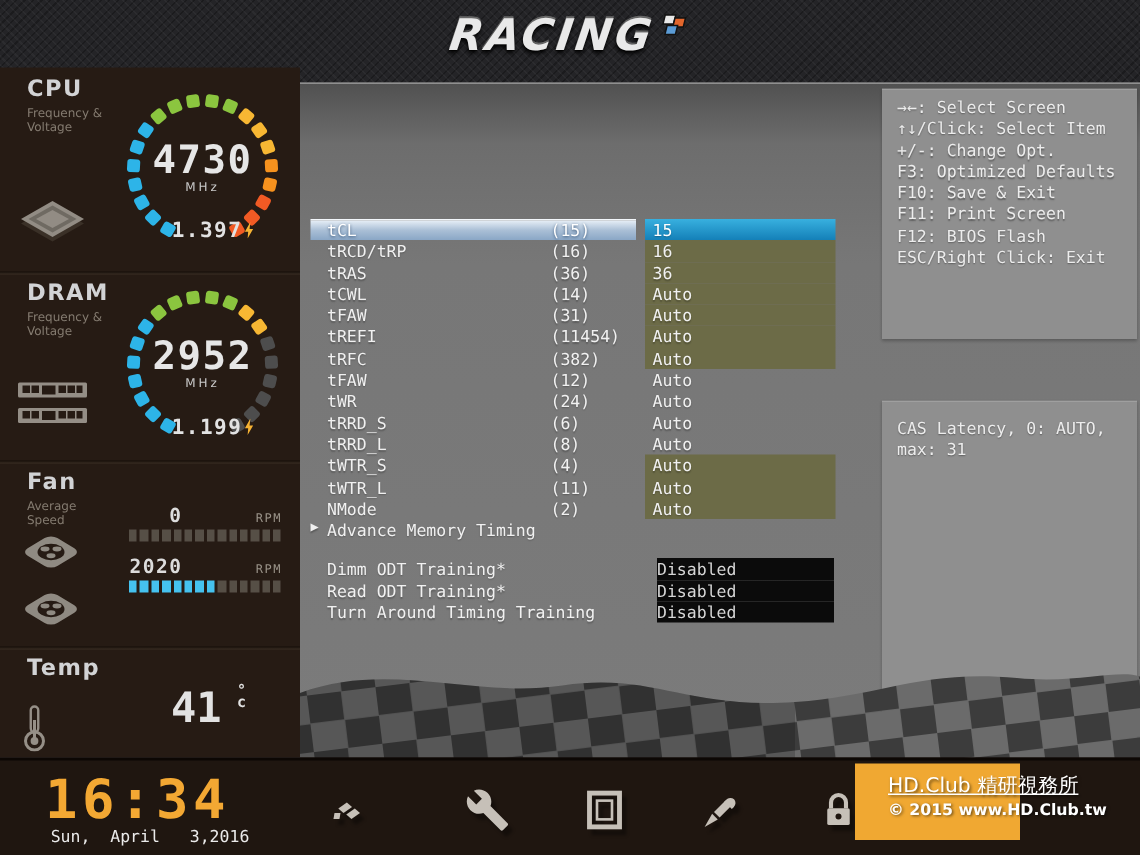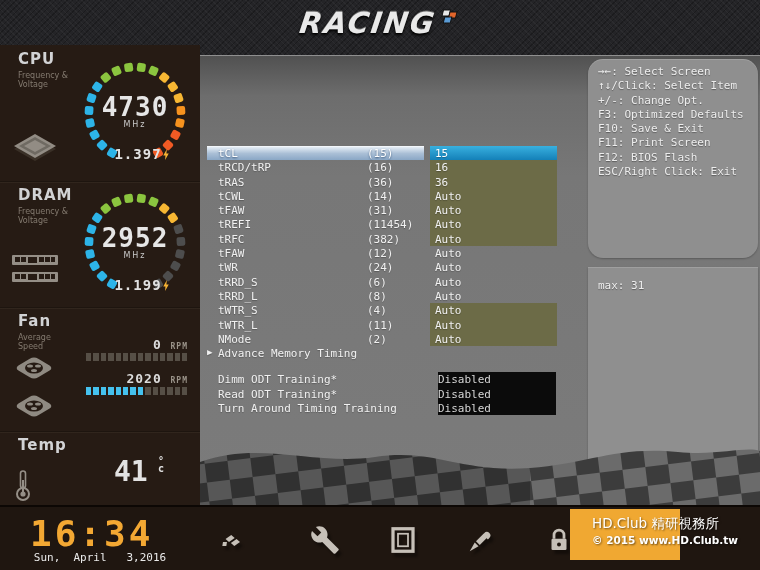--- a/index.html
+++ b/index.html
@@ -28,21 +28,21 @@
   .gauge-wrap{position:absolute;width:110px;height:112px;}
   .gval{position:absolute;left:0;top:34px;width:110px;text-align:center;
     font:bold 26px "DejaVu Sans Mono",monospace;color:#e6e6e6;letter-spacing:1px;}
   .gunit{position:absolute;left:0;top:62px;width:110px;text-align:center;
     font-size:8px;color:#c9c9c9;letter-spacing:2px;}
   .gvolt{position:absolute;left:14px;top:88px;width:96px;text-align:center;
     font:bold 14px "DejaVu Sans Mono",monospace;color:#e2e2e2;letter-spacing:1px;}
   .gvolt svg{vertical-align:-1px;}
   .rpm-line{position:absolute;text-align:right;width:104px;
     font:bold 13px "DejaVu Sans Mono",monospace;color:#dcdcdc;letter-spacing:1px;}
-  .rpm-line .rpm-unit{font-size:8px;font-weight:bold;color:#9a9389;letter-spacing:1px;}
+  .rpm-line .rpm-unit{font-size:8px;font-weight:normal;color:#9a9389;letter-spacing:1px;margin-left:40px;}
   .bars{position:absolute;display:flex;gap:2px;}
   .fbar{width:5.4px;height:8px;background:#564f46;}
   .temp-val{position:absolute;font:bold 28px "DejaVu Sans Mono",monospace;color:#e2e2e2;}
   .temp-deg{position:absolute;font:bold 10px "DejaVu Sans Mono",monospace;color:#e2e2e2;line-height:8px;text-align:center;}
 
   
   #main{position:absolute;left:200px;top:55px;width:560px;height:450px;
     border-top:1px solid #8f8f8f;box-sizing:border-box;
     background:linear-gradient(180deg,#515151 0,#6d6d6d 40px,#777 120px,#7b7b7b 100%);}
   #main-title{position:absolute;left:20px;top:46px;
@@ -62,41 +62,41 @@
     border-top:1px solid #f3f7fb;box-sizing:border-box;}
   .trow.sel .rlabel,.trow.sel .rparen{color:#fff;text-shadow:0 1px 2px rgba(44,74,110,.9);}
   .arrow-marker{position:absolute;left:7px;top:1px;font-size:9px;color:#efefef;}
   #training-rows{margin-top:12px;}
   .vbox{position:absolute;left:238px;top:0;width:118px;height:14.3px;background:#0b0b0b;
     color:#d6d6d6;text-align:left;padding-top:1px;box-sizing:border-box;}
 
   
   .rbox{position:absolute;left:388px;width:170px;background:#8f8f8f;
     box-shadow:inset 0 1px 0 rgba(255,255,255,.15),0 1px 2px rgba(0,0,0,.25);}
-  #help-box{top:3px;height:199px;padding:6px 0 0 10px;box-sizing:border-box;border-radius:15px;}
+  #help-box{top:3px;height:167px;padding:6px 0 0 10px;box-sizing:border-box;}
   #info-box{top:211px;height:239px;padding:12px 0 0 10px;box-sizing:border-box;}
   .help-line{height:14.3px;font:11px "DejaVu Sans Mono",monospace;color:#ededed;
     text-shadow:0 1px 1px rgba(0,0,0,.35);white-space:pre;}
 
   
   #flag{position:absolute;left:0;top:370px;width:560px;height:80px;}
 
   
   #bottombar{position:absolute;left:0;top:505px;width:760px;height:65px;
     background:#1f1610;border-top:2px solid #0c0704;box-sizing:border-box;}
   #clock-time{position:absolute;left:30px;top:6px;width:140px;
     font:bold 36px "DejaVu Sans Mono",monospace;color:#f3a833;letter-spacing:3px;}
   #clock-date{position:absolute;left:0;top:44px;width:200px;text-align:center;
     font:11px "DejaVu Sans Mono",monospace;color:#eaeaea;white-space:pre;}
   .menu-icon{position:absolute;top:18px;width:30px;height:30px;
     filter:drop-shadow(3px 4px 1px rgba(0,0,0,.35));}
   #wm-block{position:absolute;left:570px;top:2px;width:110px;height:51px;background:#f0a832;}
   #wm-text{position:absolute;left:592px;top:8px;width:168px;color:#fff;
     text-shadow:1px 1px 2px rgba(0,0,0,.55);}
-  #wm-line1{font-size:13.5px;}
+  #wm-line1{font-size:13.5px;text-decoration:underline;}
   #wm-line2{font-size:10.5px;font-weight:bold;margin-top:1px;}
 </style>
 </head>
 <body>
 
 <div id="screen">
 
   <div id="topband">
     <div id="logo">
       <span class="logo-text">RACING</span><svg width="26" height="24" viewBox="0 0 26 24">
@@ -394,20 +394,21 @@
         <div class="help-line">→←: Select Screen</div>
         <div class="help-line">↑↓/Click: Select Item</div>
         <div class="help-line">+/-: Change Opt.</div>
         <div class="help-line">F3: Optimized Defaults</div>
         <div class="help-line">F10: Save &amp; Exit</div>
         <div class="help-line">F11: Print Screen</div>
         <div class="help-line">F12: BIOS Flash</div>
         <div class="help-line">ESC/Right Click: Exit</div>
       </div>
     <div class="rbox" id="info-box">
+      <div class="help-line">CAS Latency, 0: AUTO,</div>
       <div class="help-line">max: 31</div>
     </div>
 
     <svg id="flag" viewBox="0 0 560 80" preserveAspectRatio="none">
       <defs>
         <pattern id="chk" width="46" height="38" patternUnits="userSpaceOnUse" patternTransform="rotate(-7)">
           <rect width="23" height="19" x="0" y="0" fill="#3c3c3c"></rect>
           <rect width="23" height="19" x="23" y="19" fill="#3c3c3c"></rect>
           <rect width="23" height="19" x="23" y="0" fill="#6b6b6b"></rect>
           <rect width="23" height="19" x="0" y="19" fill="#6b6b6b"></rect>

